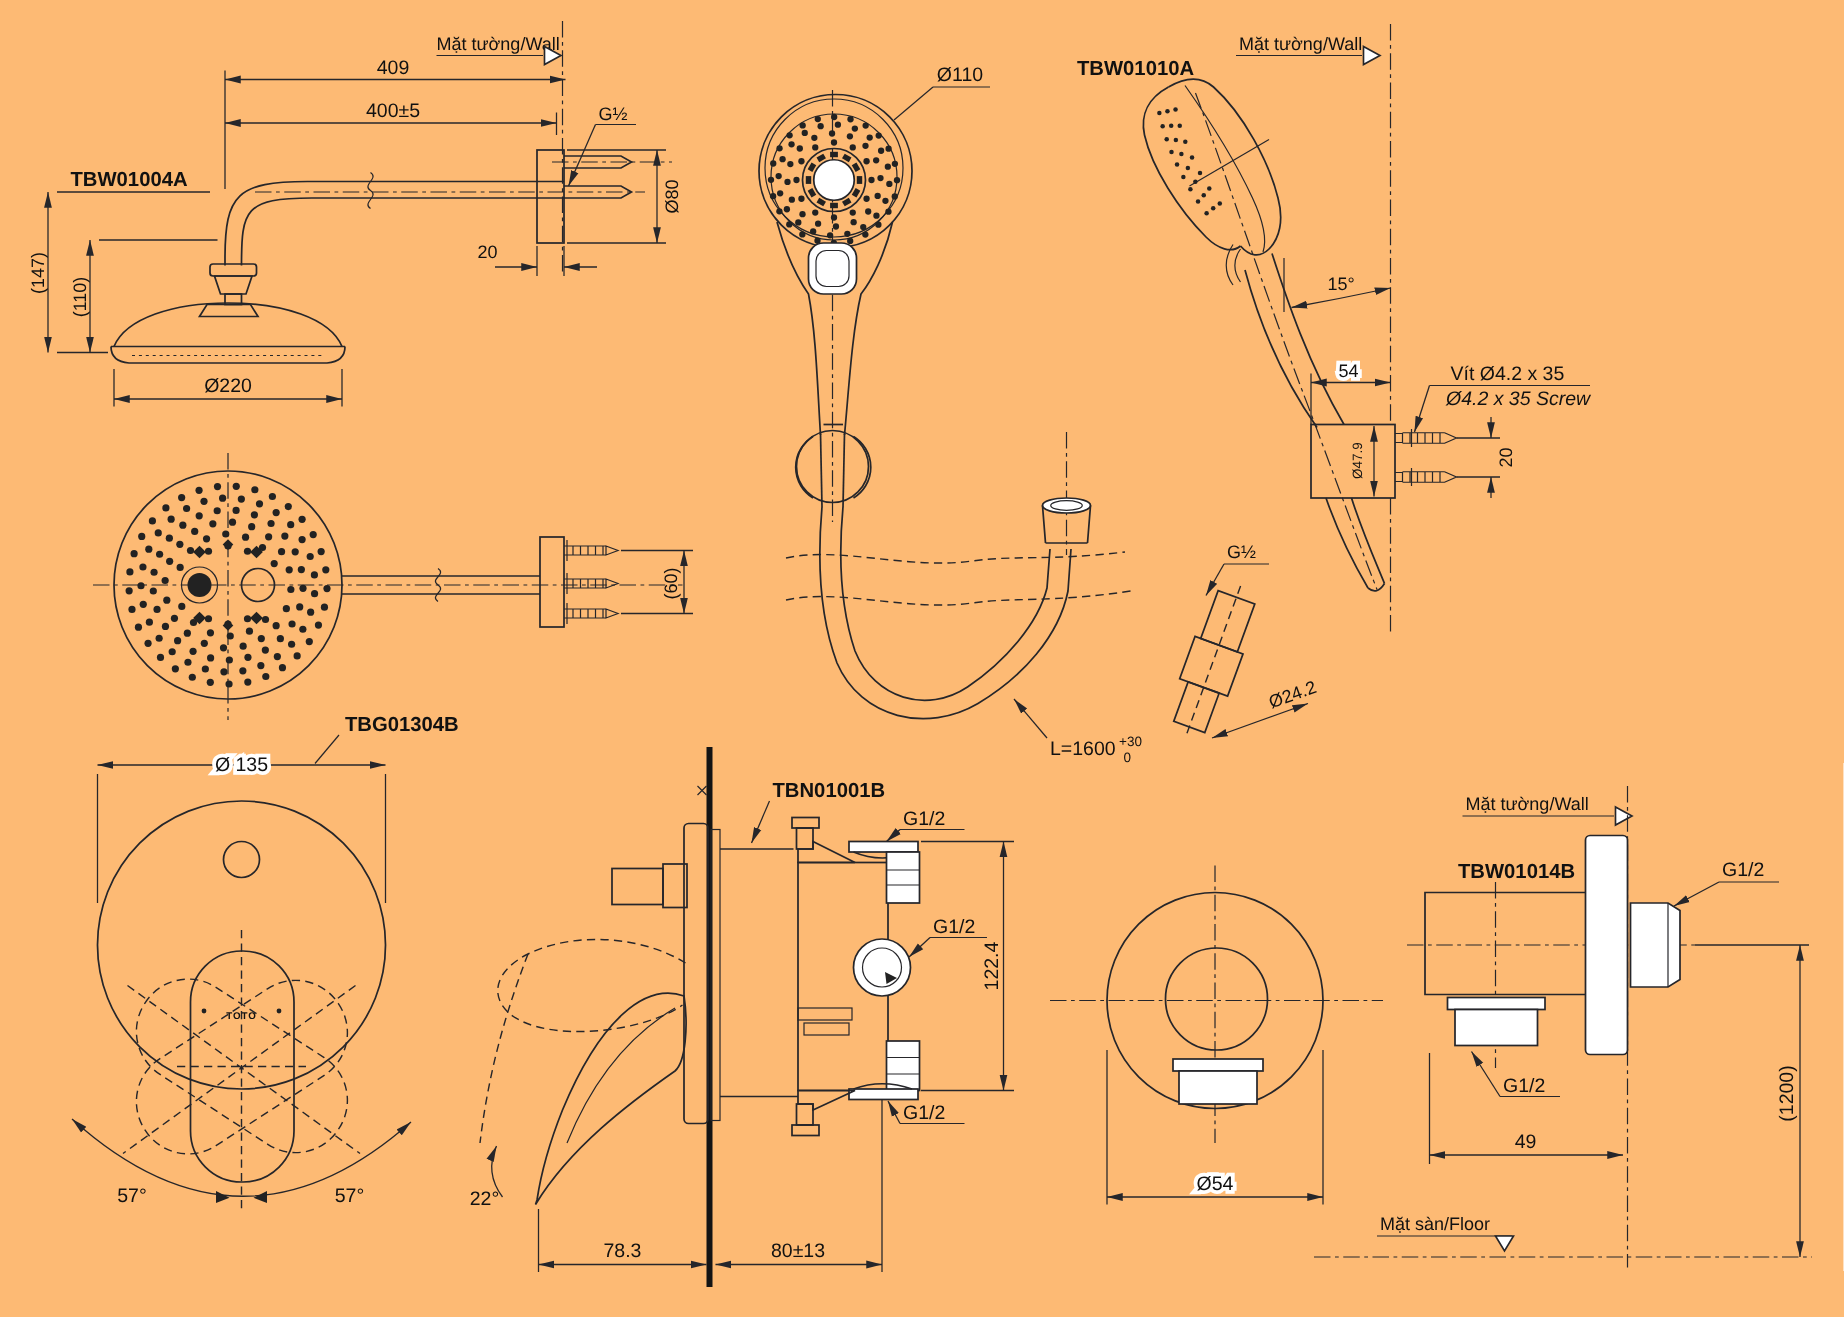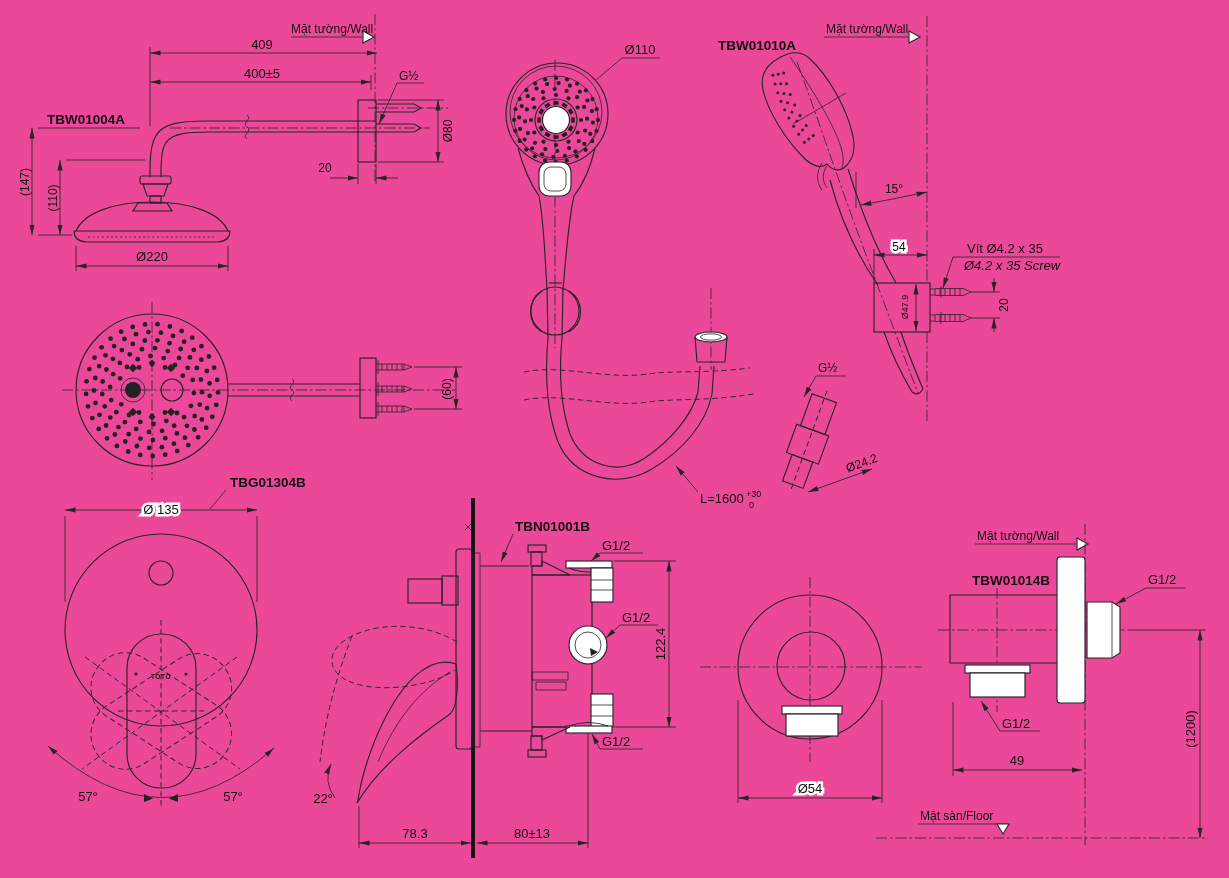--- a/index.html
+++ b/index.html
@@ -1,16 +1,16 @@
 <!DOCTYPE html>
 <html><head>
 <meta charset="utf-8">
 <style>
   html,body{margin:0;padding:0;background:#ffffff;}
-  .stage{position:relative;width:1229px;height:878px;background:#ec4899;overflow:hidden;}
+  .stage{position:relative;width:1229px;height:878px;background:#fdba74;overflow:hidden;}
   svg{display:block;}
   svg text{font-family:"Liberation Sans","DejaVu Sans",sans-serif;fill:#111;}
   .ln{fill:none;stroke:#26262a;stroke-width:1.15;}
   .lnw{fill:#fff;stroke:#26262a;stroke-width:1.15;}
   .tn{fill:none;stroke:#26262a;stroke-width:0.8;}
   .dim{fill:none;stroke:#26262a;stroke-width:0.85;}
   .cl{fill:none;stroke:#26262a;stroke-width:0.8;stroke-dasharray:11 3 2.5 3;}
   .dsh{fill:none;stroke:#26262a;stroke-width:0.95;stroke-dasharray:5.5 3.5;}
   .thick{fill:none;stroke:#141414;stroke-width:4;}
   .blk{fill:#222;stroke:none;}

